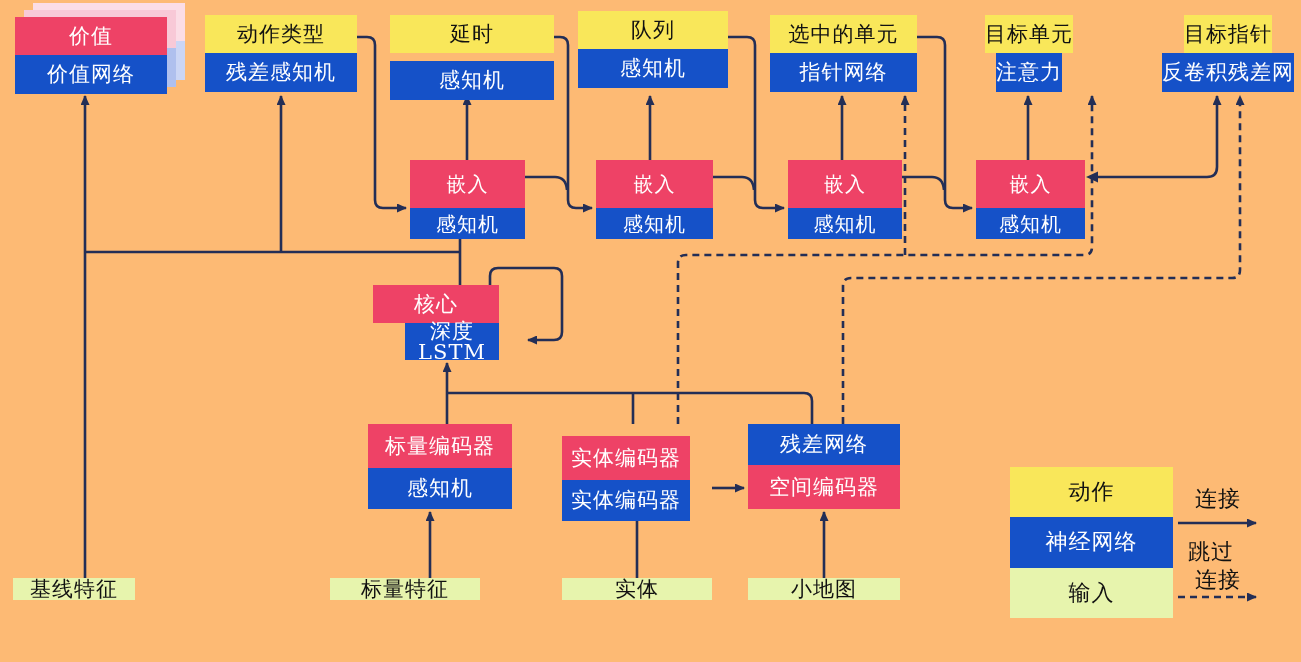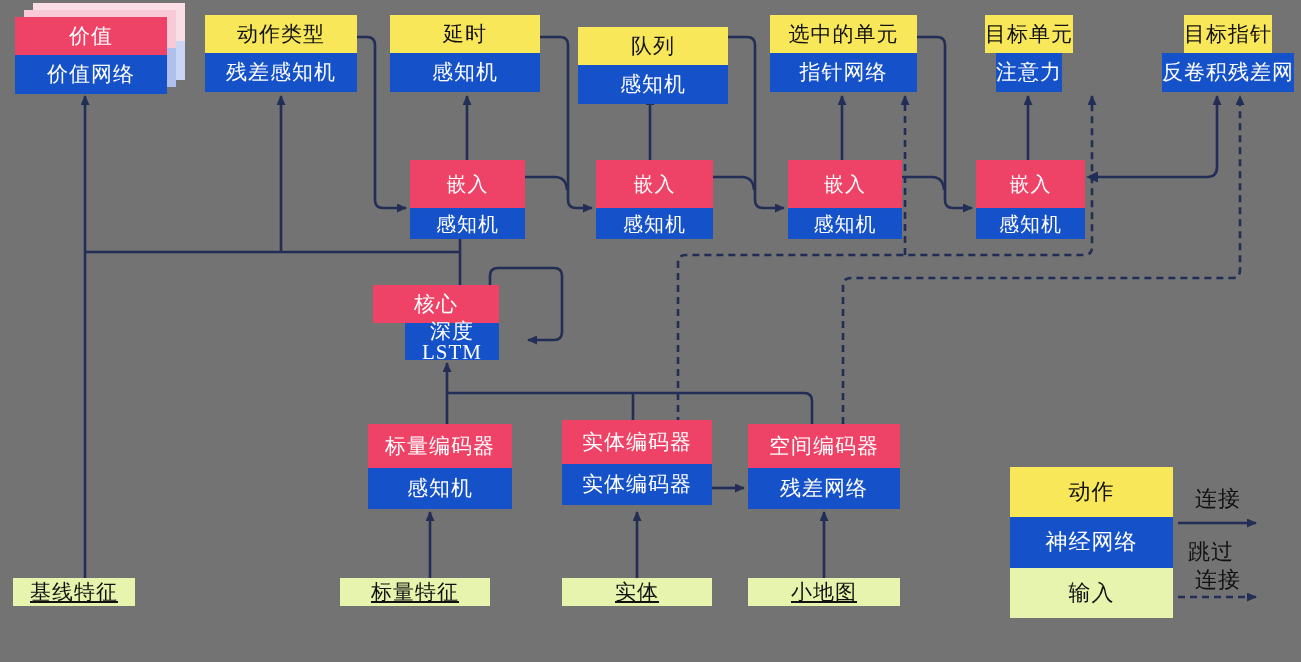--- a/index.html
+++ b/index.html
@@ -1,17 +1,17 @@
 <!DOCTYPE html>
 <html style="--yellow: #F9E75A; --red: #EE4266; --blue: #1551C8; --green: #E7F4AD; --line: #232E56; --ghost_pink: #F8C9D7; --ghost_blue: #AFC0EE; --ghost_pink2: #FBDDE6; --ghost_blue2: #CBD6F5;"><head>
 <meta charset="utf-8">
 <style>
   html,body{margin:0;padding:0;background:#ffffff;}
   .stage{
-    position:relative;width:1301px;height:662px;background:#737373;overflow:hidden;
+    position:relative;width:1301px;height:662px;background:#fdba74;overflow:hidden;
     font-family:"DejaVu Serif","Liberation Serif",serif;
   }
   .node{position:absolute;display:flex;flex-direction:column;text-align:center;}
   .cell{display:flex;align-items:center;justify-content:center;font-size:21px;letter-spacing:1px;line-height:1;}
   .cell.yellow{background:var(--yellow);color:#111;}
   .cell.red{background:var(--red);color:#fff;}
   .cell.blue{background:var(--blue);color:#fff;}
   .cell.green{background:var(--green);color:#111;}
   
   .head .cell{height:38px;}
@@ -19,21 +19,21 @@
   
   .embed .cell{height:48px;font-size:20px;}
   .embed .cell.blue{height:31px;}
   
   .core .cell{height:38px;}
   .core .cell.blue{height:37px;margin-left:32px;}
   
   .enc .cell{height:44px;}
   .enc .cell.blue{height:41px;}
   
-  .input .cell{height:28px;text-decoration:underline;}
+  .input .cell{height:22px;}
   
   .ghost{position:absolute;display:flex;flex-direction:column;}
   .ghost .g-top{height:38px;}
   .ghost .g-bot{height:39px;}
   .ghost1 .g-top{background:var(--ghost_pink);}
   .ghost1 .g-bot{background:var(--ghost_blue);}
   .ghost2 .g-top{background:var(--ghost_pink2);}
   .ghost2 .g-bot{background:var(--ghost_blue2);}
   
   .legend-box{position:absolute;left:1010px;top:467px;width:163px;height:151px;display:flex;flex-direction:column;}
@@ -99,25 +99,25 @@
   </div>
   <div class="node head" style="left:15px;top:17px;width:152px;">
     <div class="cell red">价值</div>
     <div class="cell blue">价值网络</div>
   </div>
 
   <div class="node head" style="left:205px;top:15px;width:152px;">
     <div class="cell yellow">动作类型</div>
     <div class="cell blue">残差感知机</div>
   </div>
-  <div class="node head" style="left:390px;top:15px;width:150px;">
+  <div class="node head" style="left:390px;top:15px;width:164px;gap:8px;">
     <div class="cell yellow">延时</div>
     <div class="cell blue">感知机</div>
   </div>
-  <div class="node head" style="left:578px;top:27px;width:150px;">
+  <div class="node head" style="left:578px;top:11px;width:150px;">
     <div class="cell yellow">队列</div>
     <div class="cell blue">感知机</div>
   </div>
   <div class="node head" style="left:770px;top:15px;width:147px;">
     <div class="cell yellow">选中的单元</div>
     <div class="cell blue">指针网络</div>
   </div>
   <div class="node head" style="left:955px;top:15px;width:148px;align-items:center;">
     <div class="cell yellow">目标单元</div>
     <div class="cell blue">注意力</div>
@@ -137,42 +137,42 @@
   </div>
   <div class="node embed" style="left:788px;top:160px;width:114px;">
     <div class="cell red">嵌入</div>
     <div class="cell blue">感知机</div>
   </div>
   <div class="node embed" style="left:976px;top:160px;width:109px;">
     <div class="cell red">嵌入</div>
     <div class="cell blue">感知机</div>
   </div>
 
-  <div class="node core" style="left:373px;top:285px;width:126px;font-family:Liberation Serif, serif;">
+  <div class="node core" style="left:373px;top:285px;width:126px;">
     <div class="cell red">核心</div>
     <div class="cell blue">深度LSTM</div>
   </div>
 
   <div class="node enc" style="left:368px;top:424px;width:144px;">
     <div class="cell red">标量编码器</div>
     <div class="cell blue">感知机</div>
   </div>
-  <div class="node enc" style="left:562px;top:420px;width:150px;">
+  <div class="node enc" style="left:562px;top:436px;width:128px;">
     <div class="cell red">实体编码器</div>
     <div class="cell blue">实体编码器</div>
   </div>
   <div class="node enc" style="left:748px;top:424px;width:152px;">
+    <div class="cell blue">残差网络</div>
     <div class="cell red">空间编码器</div>
-    <div class="cell blue">残差网络</div>
   </div>
 
   <div class="node input" style="left:13px;top:578px;width:122px;">
     <div class="cell green">基线特征</div>
   </div>
-  <div class="node input" style="left:340px;top:578px;width:150px;">
+  <div class="node input" style="left:330px;top:578px;width:150px;">
     <div class="cell green">标量特征</div>
   </div>
   <div class="node input" style="left:562px;top:578px;width:150px;">
     <div class="cell green">实体</div>
   </div>
   <div class="node input" style="left:748px;top:578px;width:152px;">
     <div class="cell green">小地图</div>
   </div>
 
   <div class="legend-box">

